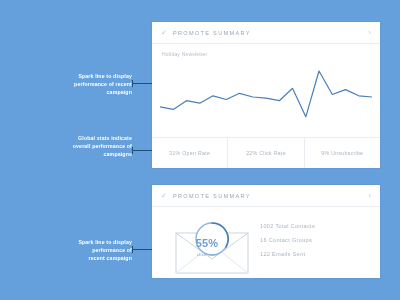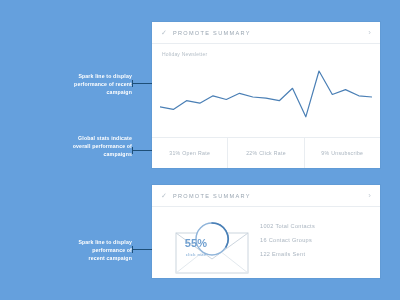--- a/index.html
+++ b/index.html
@@ -131,21 +131,21 @@
     padding-top:6px;
   }
   .contact-list div{
     font-size:5.6px;
     color:#aab5c0;
     letter-spacing:.3px;
     margin-bottom:8px;
   }
   .donut-num{
     position:absolute;
-    left:10px;top:16px;
+    left:21px;top:16px;
     width:44px;
     text-align:center;
     color:#6f9fd0;
   }
   .donut-num .big{
     font-size:11px;
     font-weight:bold;
     letter-spacing:.2px;
   }
   .donut-num .small{

